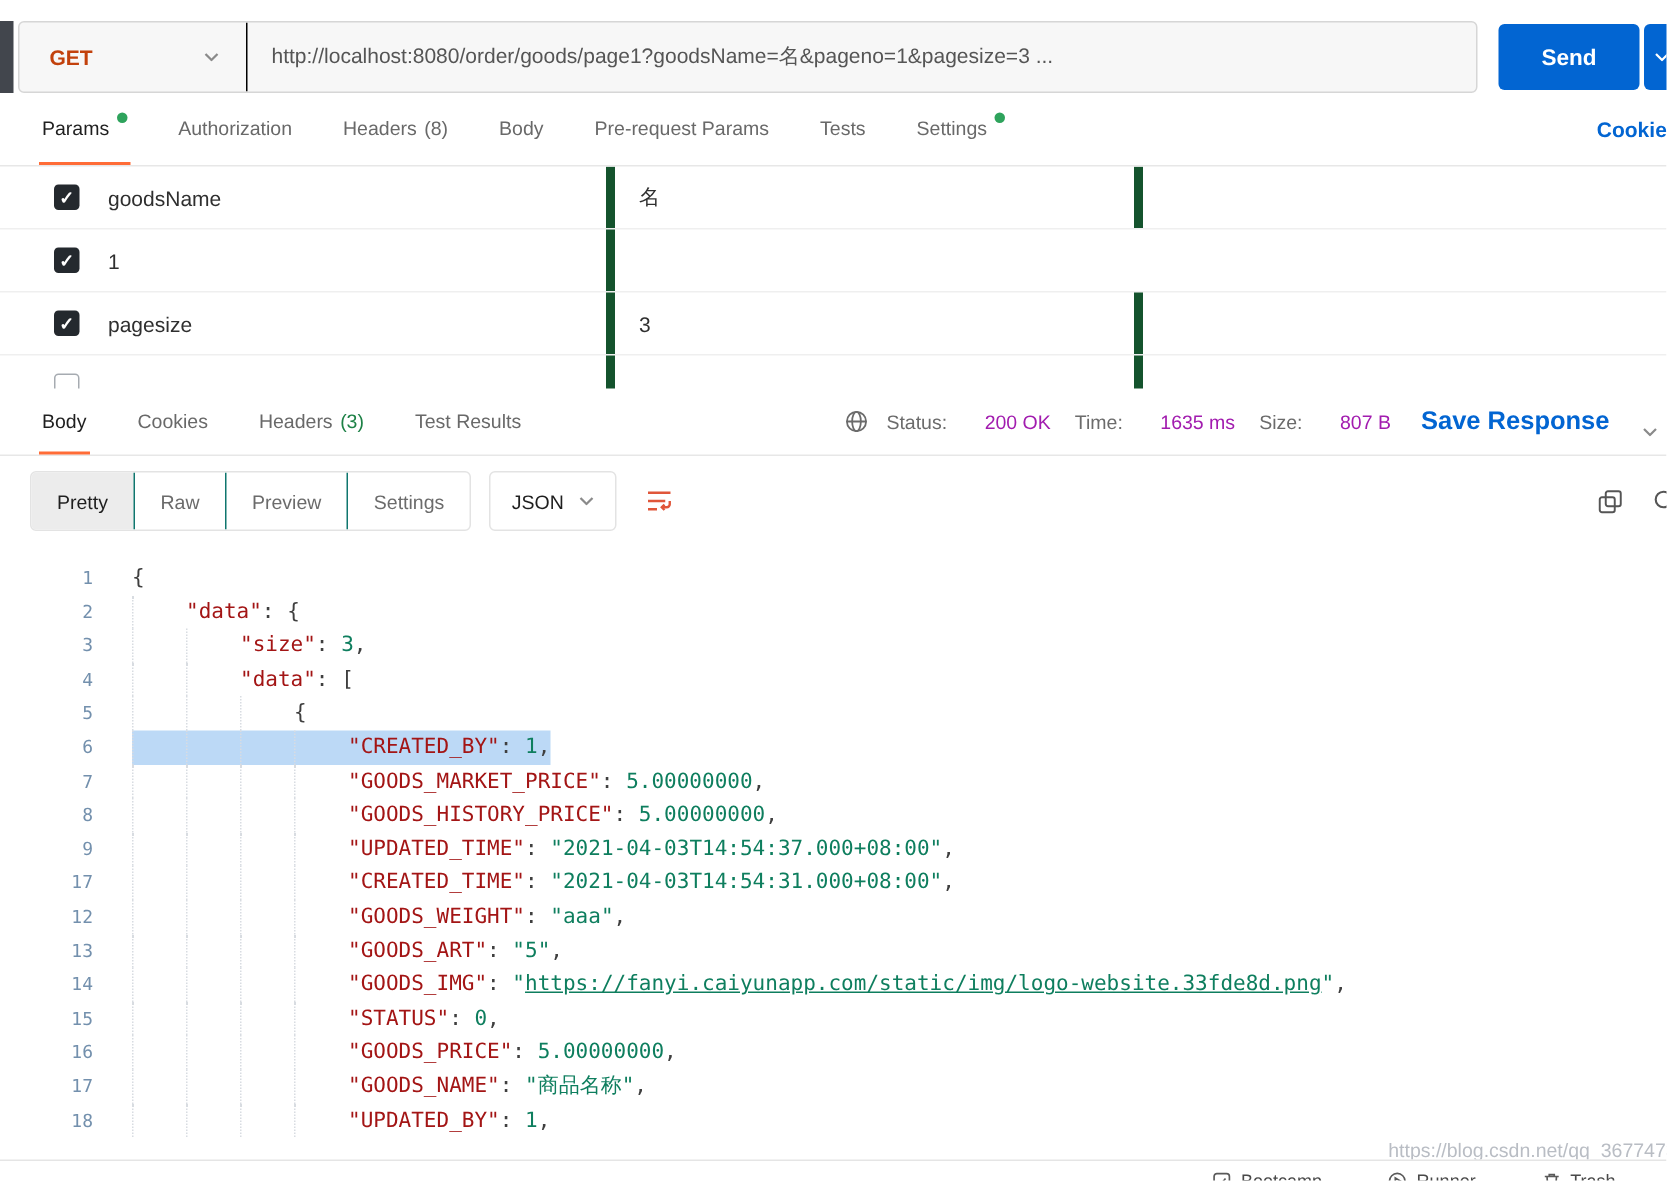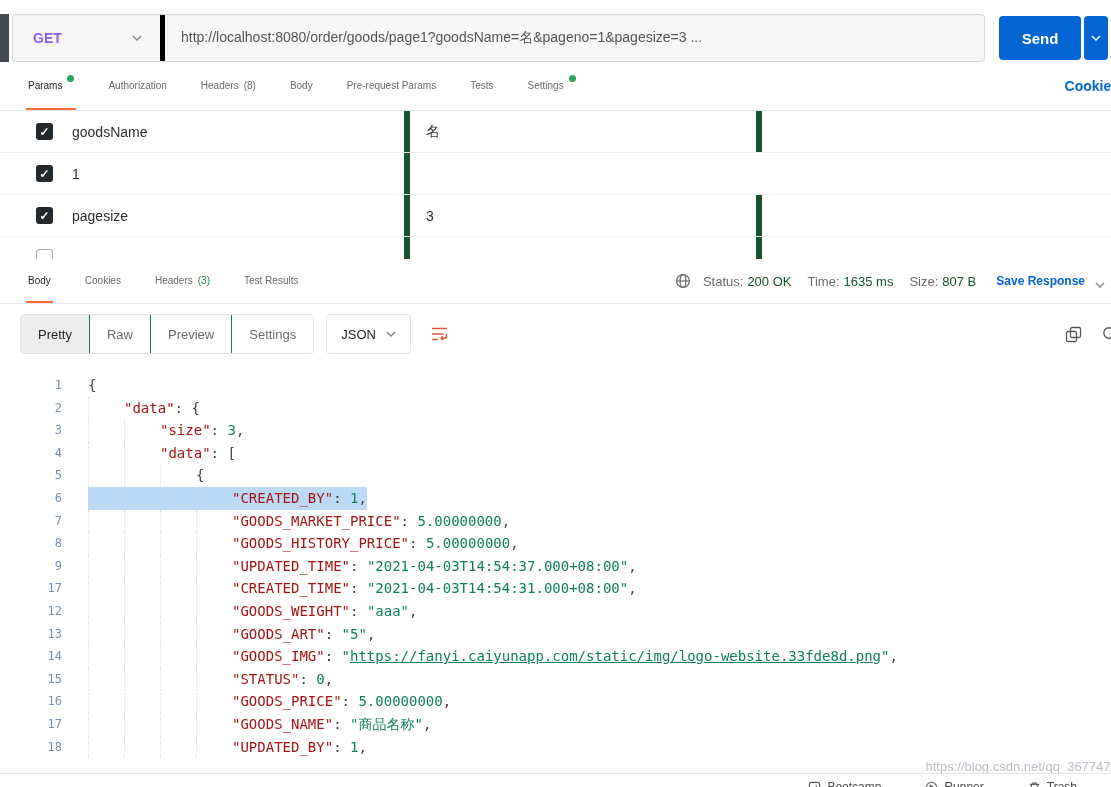--- a/index.html
+++ b/index.html
@@ -4,50 +4,50 @@
 <style>
   html,body{margin:0;padding:0;}
   body{
     width:1111px;height:787px;overflow:hidden;background:#fff;position:relative;
     font-family:"Liberation Sans",sans-serif;color:#212121;
   }
   
   .edge-dark{position:absolute;left:0;top:14px;width:9px;height:48px;background:#42464d;}
   .topbar{display:flex;padding:14px 0 0 12px;height:48px;}
   .method-url{display:flex;width:973px;height:48px;border:1px solid #d6d6d6;border-radius:4px;background:#f7f7f7;box-sizing:border-box;overflow:hidden;flex:0 0 auto;}
-  .method{width:152px;display:flex;align-items:center;justify-content:space-between;padding:0 18px 0 20px;border-right:5px solid #000000;font-weight:700;font-size:14px;color:#8b5cf6;box-sizing:border-box;cursor:pointer;}
+  .method{width:152px;display:flex;align-items:center;justify-content:space-between;padding:0 18px 0 20px;border-right:1px solid #000000;font-weight:700;font-size:14px;color:#c2410c;box-sizing:border-box;cursor:pointer;}
   .chev{color:#8a8a8a;display:inline-flex;}
   .url{flex:1;display:flex;align-items:center;padding:0 16px;font-size:14px;color:#555;white-space:nowrap;overflow:hidden;}
-  .send{margin:2px 0 0 14px;width:82px;height:44px;background:#0265d2;border:none;border-radius:4px;color:#fff;font-size:15px;font-weight:700;font-family:inherit;cursor:pointer;flex:0 0 auto;}
+  .send{margin:2px 0 0 14px;width:94px;height:44px;background:#0265d2;border:none;border-radius:4px;color:#fff;font-size:15px;font-weight:700;font-family:inherit;cursor:pointer;flex:0 0 auto;}
   .send.split{width:24px;margin-left:3px;display:flex;align-items:center;justify-content:center;padding:0;}
   .send.split .chev{color:#fff;}
   
   .req-tabs{position:relative;height:48px;border-bottom:1px solid #e7e7e7;display:flex;align-items:stretch;padding-left:26px;}
   .tabs{display:flex;gap:30px;height:100%;}
-  .tab{display:flex;align-items:center;gap:5px;font-size:10px;color:#696969;border-bottom:2px solid transparent;cursor:pointer;padding:0 2px;white-space:nowrap;}
+  .tab{display:flex;align-items:center;gap:5px;font-size:13px;color:#696969;border-bottom:2px solid transparent;cursor:pointer;padding:0 2px;white-space:nowrap;}
   .tab.active{color:#1f1f1f;border-bottom-color:#ff6c37;}
   .tab-count.green{color:#1d8146;}
   .dot{width:7px;height:7px;border-radius:50%;background:#2ea35c;transform:translateY(-7px);flex:0 0 auto;}
   .cookies{position:absolute;right:-8px;top:0;height:100%;display:flex;align-items:center;color:#0265d2;font-size:14px;font-weight:700;cursor:pointer;text-decoration:none;}
   
   .params{height:148px;overflow:hidden;}
   .p-row{display:grid;grid-template-columns:56px 354px 352px 1fr;height:41px;border-bottom:1px solid #efefef;align-items:stretch;font-size:14px;color:#2f2f2f;}
   .p-cell{display:flex;align-items:center;padding:0 16px;box-sizing:border-box;}
   .p-key,.p-val{border-right:6px solid #14532d;}
   .p-cb{padding:0 0 0 36px;}
   .cb{width:17px;height:17px;border-radius:3px;display:flex;align-items:center;justify-content:center;box-sizing:border-box;cursor:pointer;}
   .cb.on{background:#24292e;color:#fff;font-size:12px;font-weight:700;}
   .cb.off{border:1.5px solid #a6abb1;background:#fff;}
   
   .res-header{height:44px;border-bottom:1px solid #e7e7e7;display:flex;align-items:stretch;padding:0 6px 0 26px;}
   .meta{margin-left:auto;display:flex;align-items:center;font-size:13px;white-space:nowrap;}
   .meta .globe{color:#6b6b6b;display:inline-flex;margin-right:12px;}
   .m-label{color:#6b6b6b;margin-right:4px;}
-  .m-val{color:#14532d;margin-right:16px;}
-  .save{color:#0265d2;font-weight:700;font-size:12px;margin-left:4px;cursor:pointer;text-decoration:none;display:flex;align-items:flex-end;gap:10px;}
+  .m-val{color:#a21caf;margin-right:16px;margin-left:21px;}
+  .save{color:#0265d2;font-weight:700;font-size:17px;margin-left:4px;cursor:pointer;text-decoration:none;display:flex;align-items:flex-end;gap:22px;}
   
   .view-bar{height:60px;display:flex;align-items:center;padding-left:20px;box-sizing:border-box;}
   .toggle{display:flex;height:40px;border:1px solid #e3e3e3;border-radius:4px;overflow:hidden;box-sizing:border-box;}
   .vtab{display:flex;align-items:center;padding:0 17px;font-size:13px;color:#6b6b6b;border-left:1px solid #0f766e;cursor:pointer;}
   .vtab:first-child{border-left:none;}
   .vtab.active{background:#ececec;color:#1f1f1f;}
   .json-dd{margin-left:12px;height:40px;border:1px solid #e3e3e3;border-radius:4px;display:flex;align-items:center;gap:10px;padding:0 14px;font-size:13px;color:#1f1f1f;cursor:pointer;box-sizing:border-box;}
   .wrap-btn{margin-left:18px;display:inline-flex;cursor:pointer;}
   .right-icons{margin-left:auto;margin-right:-8px;display:flex;gap:20px;color:#555;align-items:center;}
   .right-icons span{display:inline-flex;cursor:pointer;}

